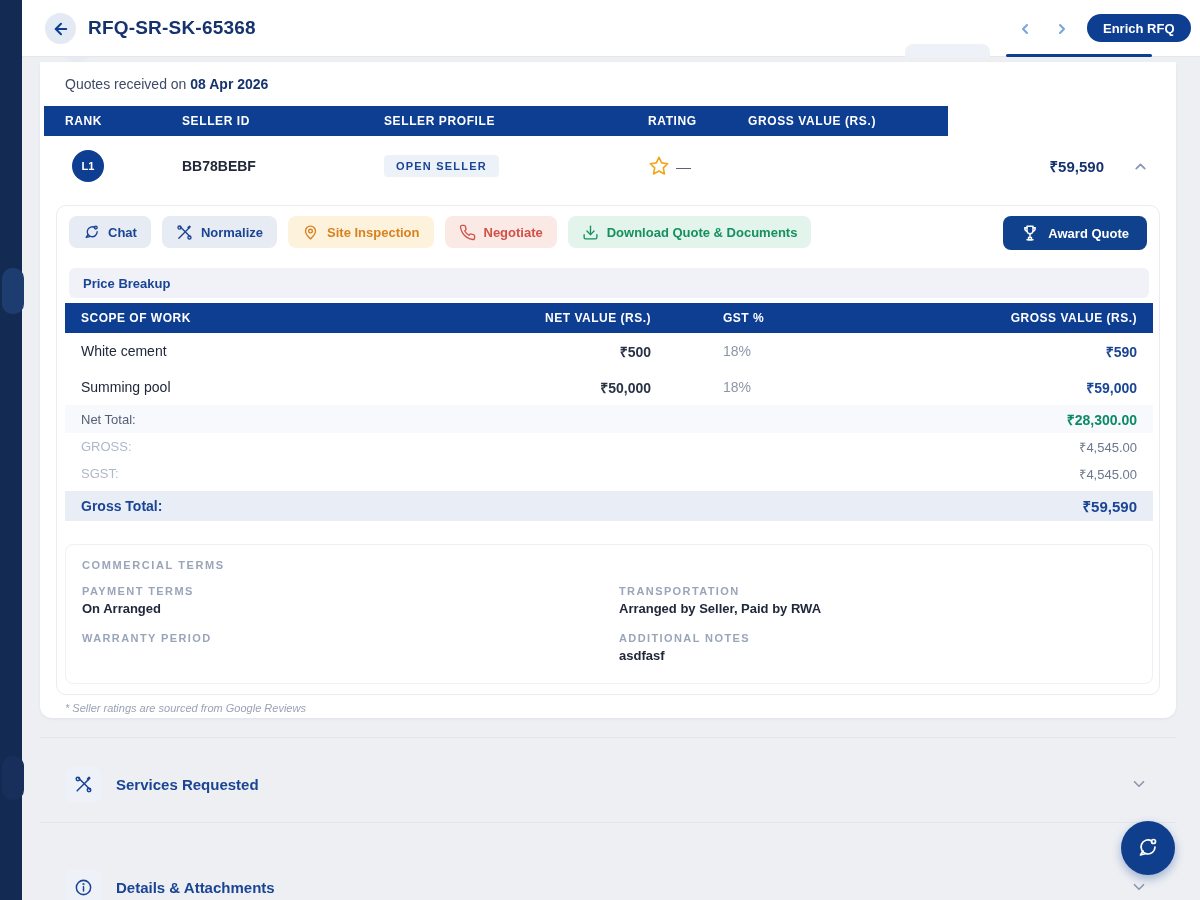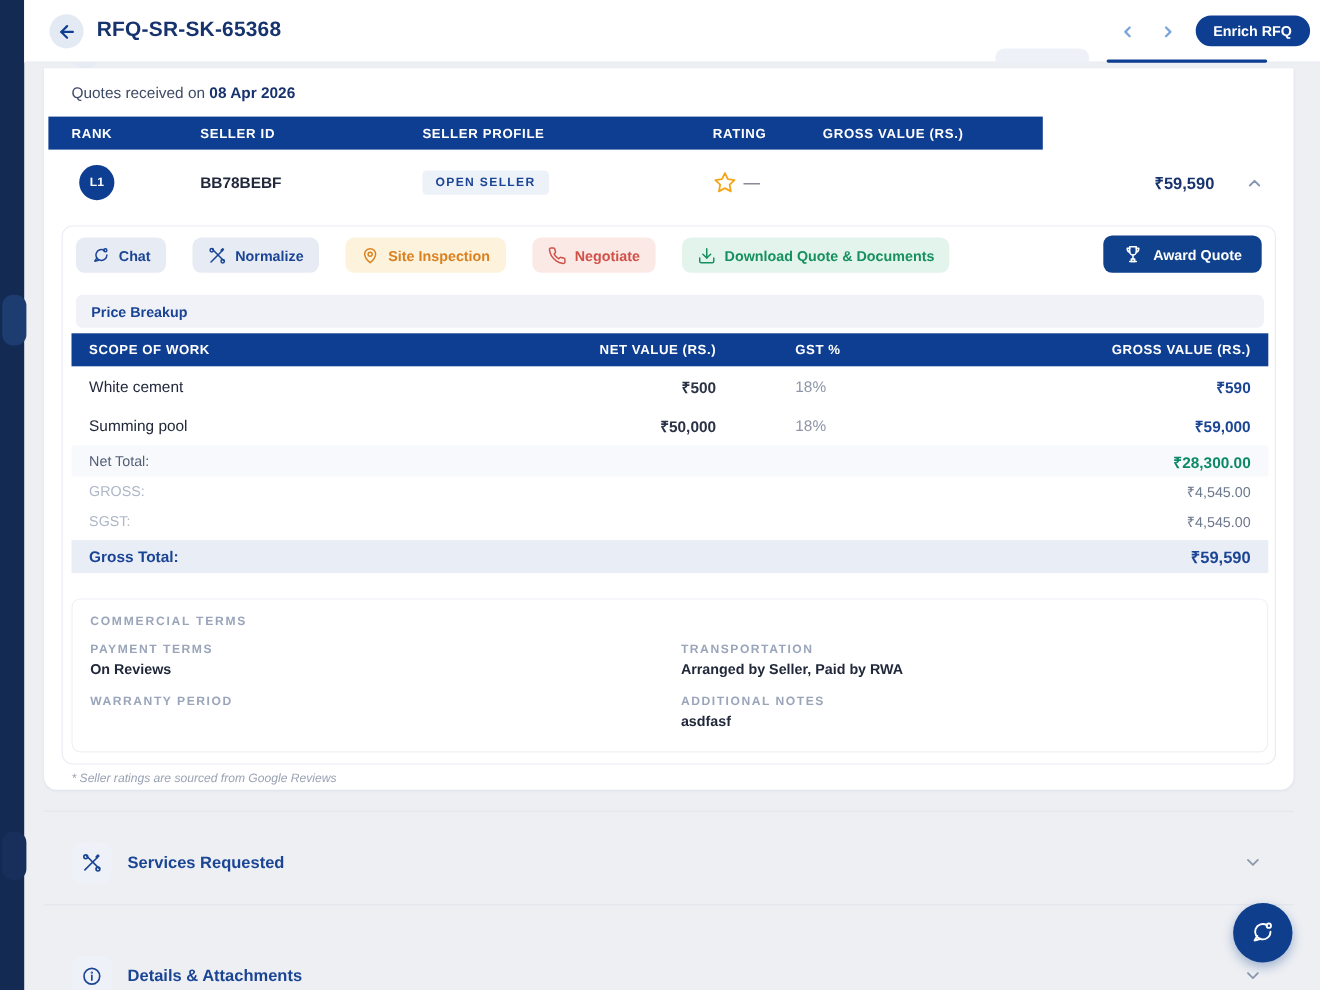--- a/index.html
+++ b/index.html
@@ -43,21 +43,21 @@
   .cell-rank { width:138px; padding-left:14px; display:flex; align-items:center; }
   .cell-sid { width:202px; font-size:14px; font-weight:bold; color:#20283a; }
   .cell-prof { width:264px; }
   .open-seller { display:inline-block; background:#edf1f8; color:#1a4494; font-size:11px; font-weight:bold; letter-spacing:1.2px; padding:5px 12px; border-radius:4px; }
   .cell-rate { flex:1; display:flex; align-items:center; gap:6px; color:#5c6575; font-size:15px; }
   .cell-gross { width:160px; text-align:right; font-size:15px; font-weight:bold; color:#17336e; }
   .cell-chev { width:72px; display:flex; justify-content:center; color:#8496b4; cursor:pointer; }
 
   
   .inner-card { position:absolute; left:16px; top:143px; width:1104px; height:490px; border:1px solid #e9ecf2; border-radius:10px; background:#fff; }
-  .actions-row { position:absolute; left:12px; top:10px; right:12px; height:32px; display:flex; gap:24px; align-items:flex-end; }
+  .actions-row { position:absolute; left:12px; top:10px; right:12px; height:32px; display:flex; gap:11px; align-items:flex-start; }
   .act-btn { height:32px; display:flex; align-items:center; gap:8px; padding:0 14px; border-radius:8px; font-size:13px; font-weight:bold; border:none; cursor:pointer; font-family:inherit; white-space:nowrap; }
   .act-blue   { background:#e7ebf4; color:#1a4494; }
   .act-orange { background:#fdf3dd; color:#d9801f; }
   .act-red    { background:#fbe9e6; color:#d05148; }
   .act-green  { background:#e2f4eb; color:#15905e; }
   .award-btn { margin-left:auto; height:34px; display:flex; align-items:center; gap:9px; padding:0 18px; background:#10418d; color:#fff; border-radius:8px; font-size:13px; font-weight:bold; border:none; cursor:pointer; font-family:inherit; }
 
   .pb-label-bar { position:absolute; left:12px; top:62px; width:1080px; height:30px; background:#f0f2f7; border-radius:6px; display:flex; align-items:center; padding-left:14px; font-size:13px; font-weight:bold; color:#1a4494; }
   .pb-thead { position:absolute; left:8px; top:97px; width:1088px; height:30px; background:#0e3e92; color:#fff; display:flex; align-items:center; font-size:12px; font-weight:bold; letter-spacing:.5px; }
   .pbc-scope { width:470px; padding-left:16px; }
@@ -291,21 +291,21 @@
       <div class="tot-row tot-gross">
         <span>Gross Total:</span>
         <span class="tot-val">₹59,590</span>
       </div>
 
       <div class="comm-box">
         <div class="comm-title">COMMERCIAL TERMS</div>
         <div class="comm-grid">
           <div>
             <div class="comm-label">PAYMENT TERMS</div>
-            <div class="comm-value">On Reviews</div>
+            <div class="comm-value">On Arranged</div>
           </div>
           <div>
             <div class="comm-label">TRANSPORTATION</div>
             <div class="comm-value">Arranged by Seller, Paid by RWA</div>
           </div>
           <div>
             <div class="comm-label">WARRANTY PERIOD</div>
           </div>
           <div>
             <div class="comm-label">ADDITIONAL NOTES</div>

